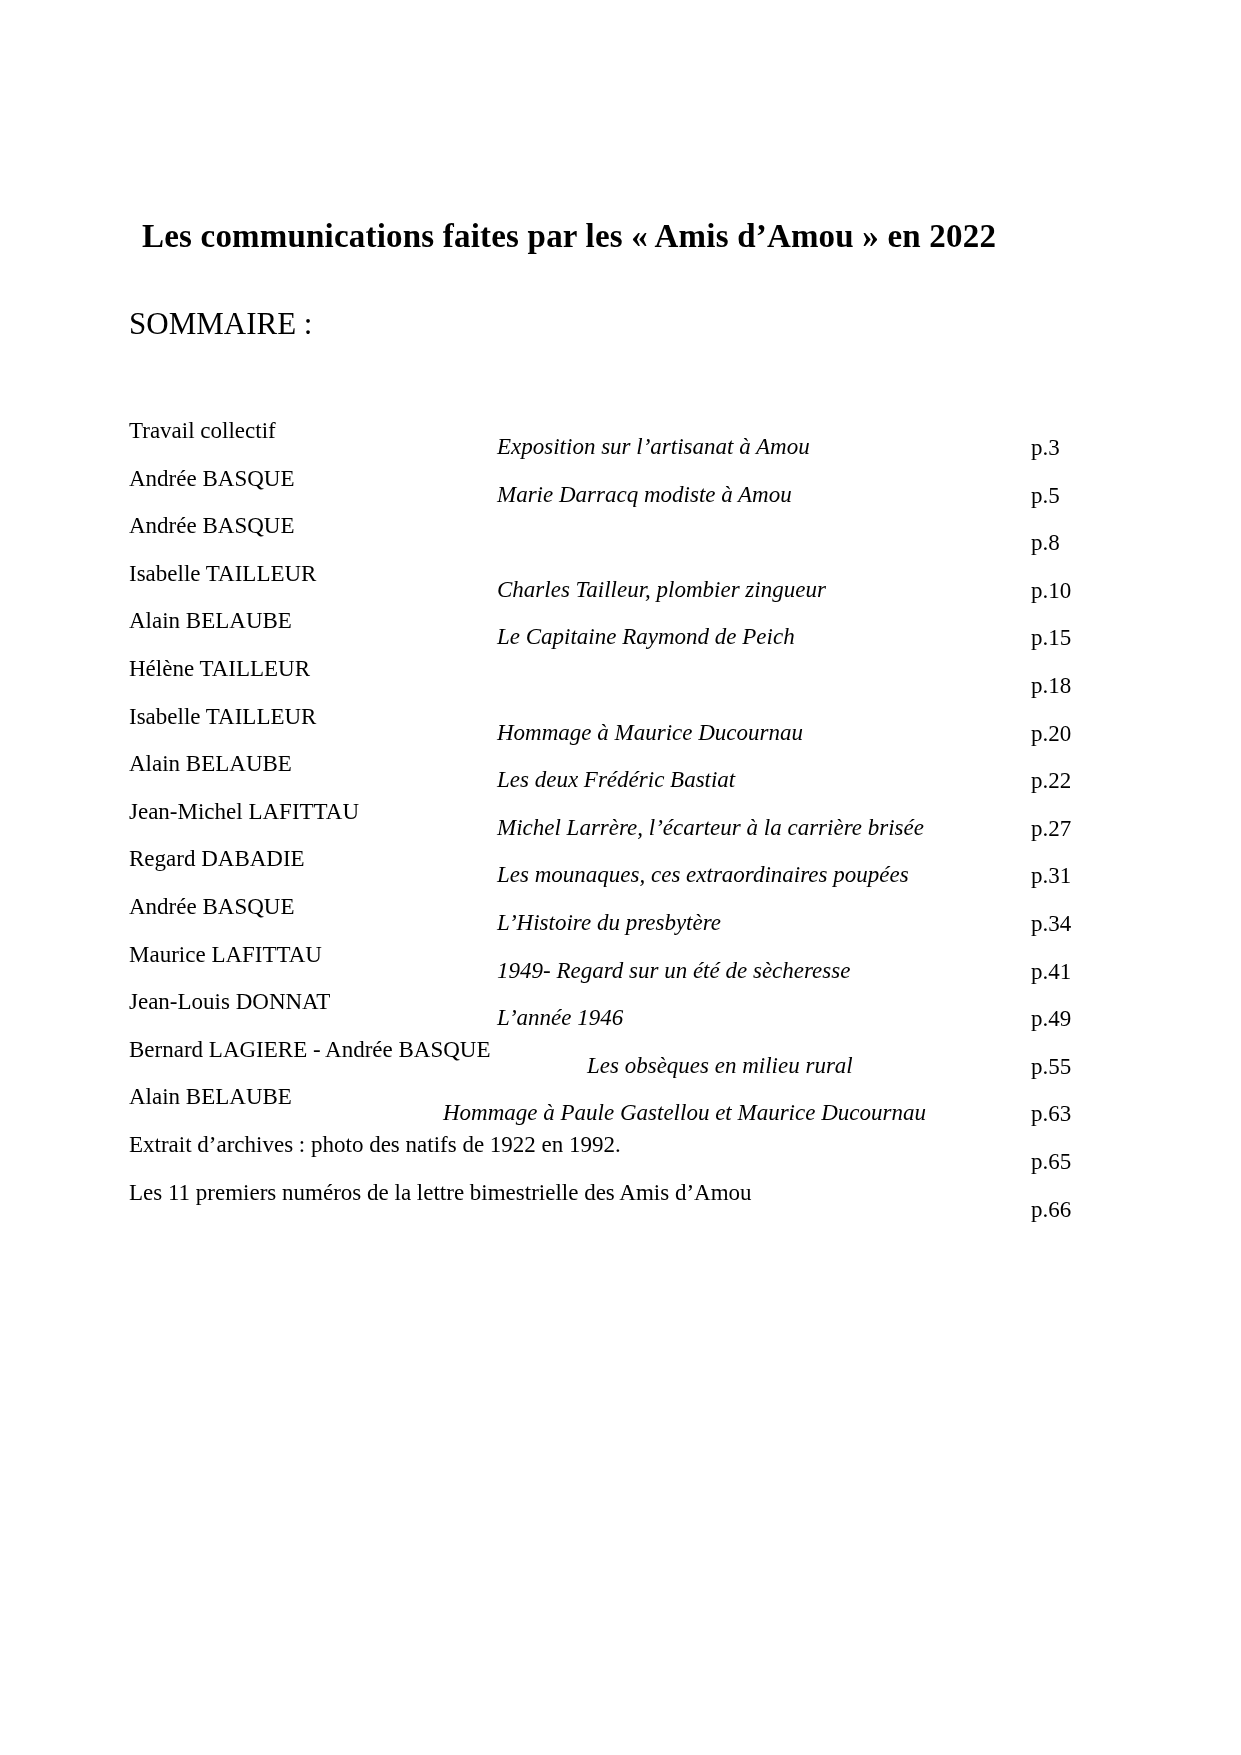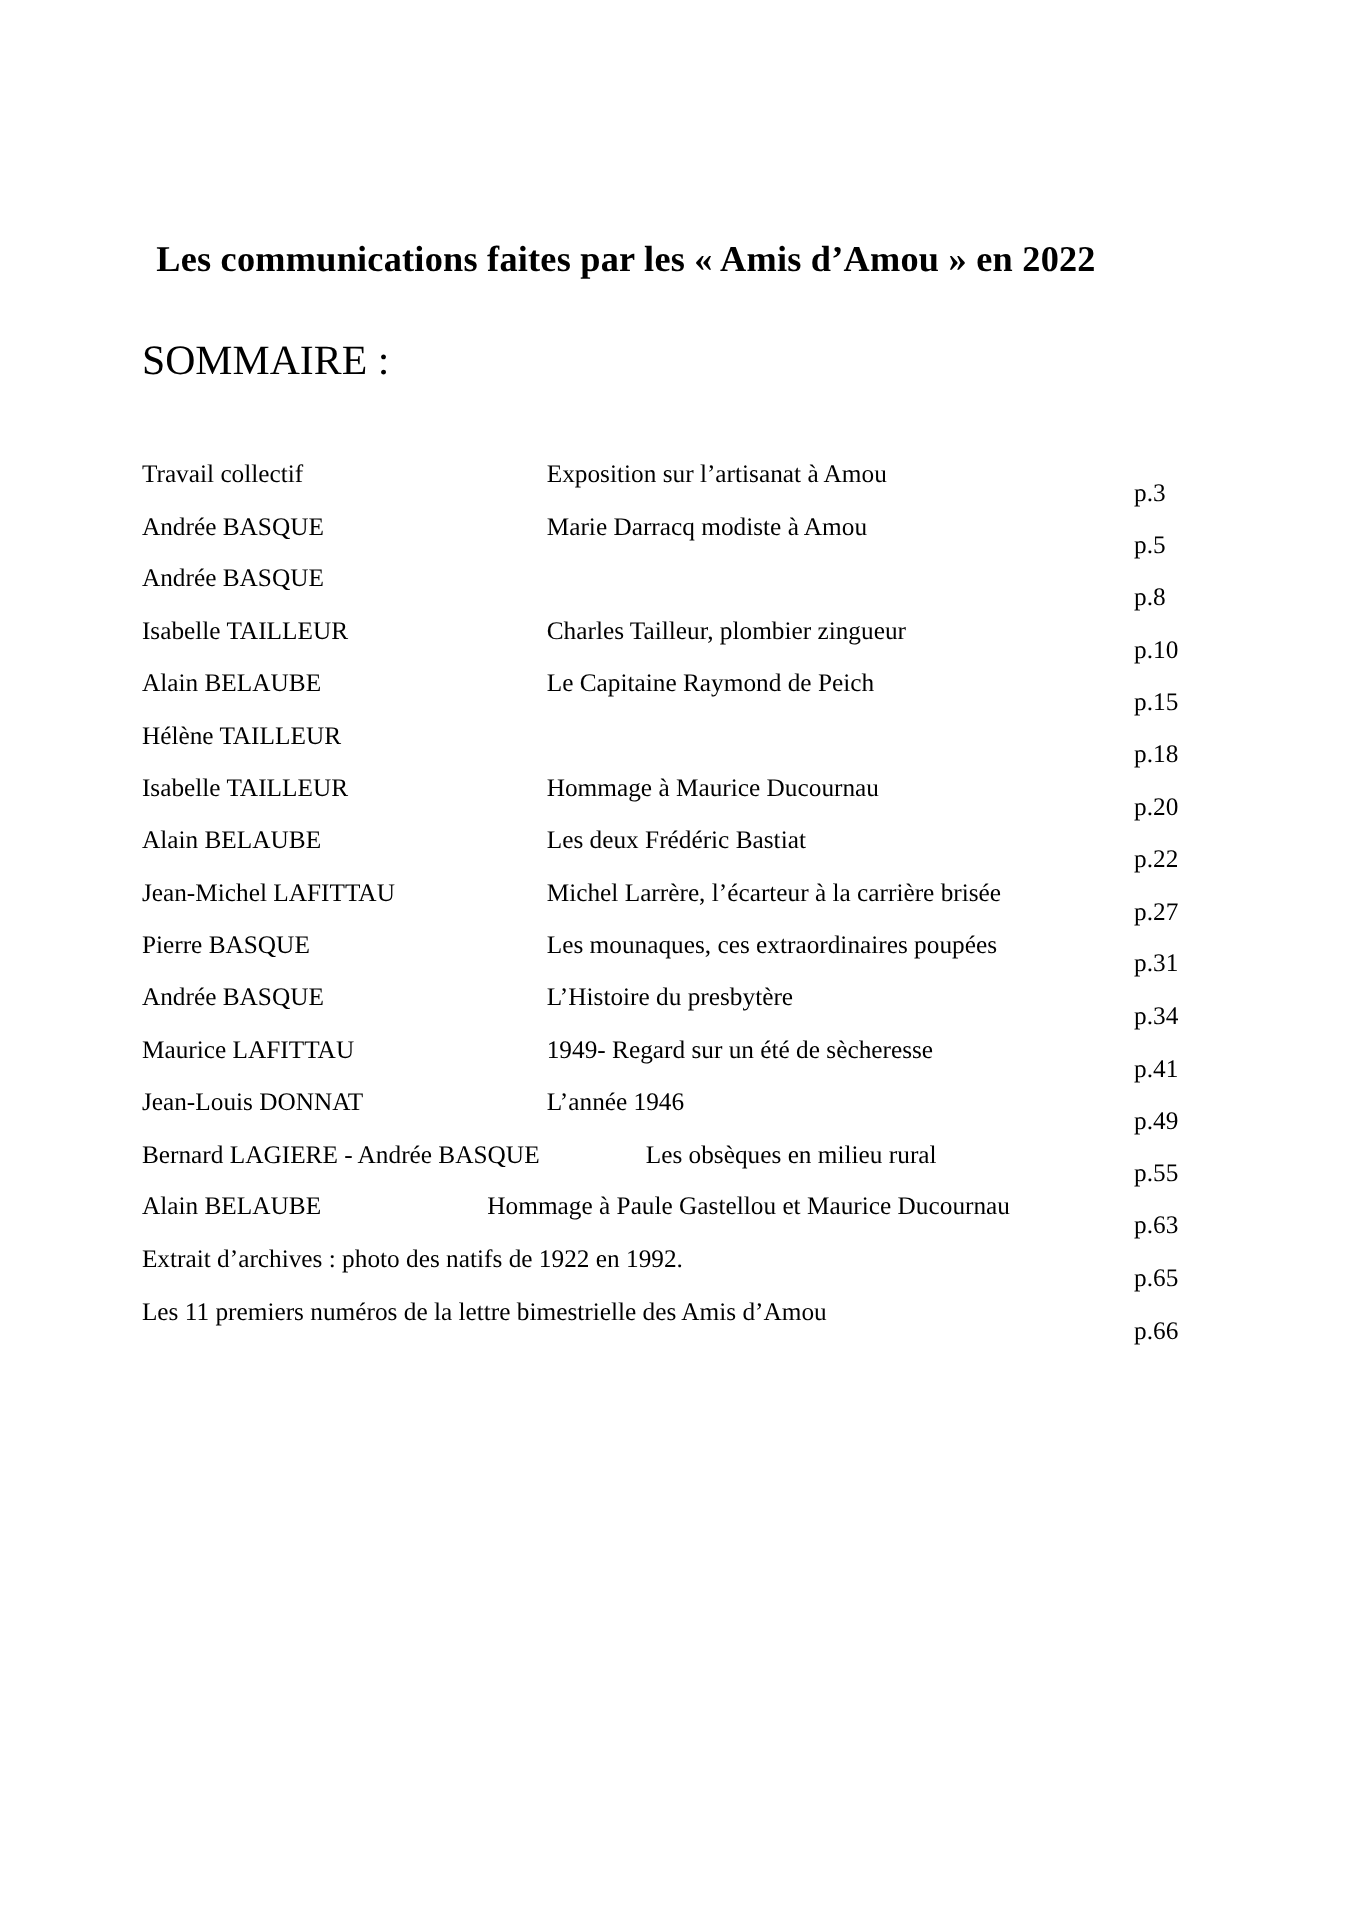--- a/index.html
+++ b/index.html
@@ -22,21 +22,21 @@
     top: 196px;
     font-size: 33px;
     font-weight: bold;
     white-space: nowrap;
     letter-spacing: 0.2px;
   }
   .section-heading {
     position: absolute;
     left: 129px;
     top: 306px;
-    font-size: 38px;
+    font-size: 31px;
     white-space: nowrap;
   }
   .toc {
     position: absolute;
     left: 129px;
     top: 413px;
     width: 990px;
   }
   .toc-row {
     position: relative;
@@ -46,22 +46,23 @@
   }
   .toc-row .author {
     position: absolute;
     left: 0;
     top: 0;
     white-space: nowrap;
   }
   .toc-row .title {
     position: absolute;
     left: 368px;
-    top: 0;
+    top: 16px;
     white-space: nowrap;
+    font-style: italic;
   }
   .toc-row.indent-wide .title {
     left: 458px;
   }
   .toc-row.indent-narrow .title {
     left: 314px;
   }
   .toc-row .page-num {
     position: absolute;
     left: 902px;
@@ -127,21 +128,21 @@
       <span class="page-num">p.22</span>
     </div>
 
     <div class="toc-row">
       <span class="author">Jean-Michel LAFITTAU</span>
       <span class="title">Michel Larrère, l’écarteur à la carrière brisée</span>
       <span class="page-num">p.27</span>
     </div>
 
     <div class="toc-row">
-      <span class="author">Pierre BASQUE</span>
+      <span class="author">Regard DABADIE</span>
       <span class="title">Les mounaques, ces extraordinaires poupées</span>
       <span class="page-num">p.31</span>
     </div>
 
     <div class="toc-row">
       <span class="author">Andrée BASQUE</span>
       <span class="title">L’Histoire du presbytère</span>
       <span class="page-num">p.34</span>
     </div>
 

